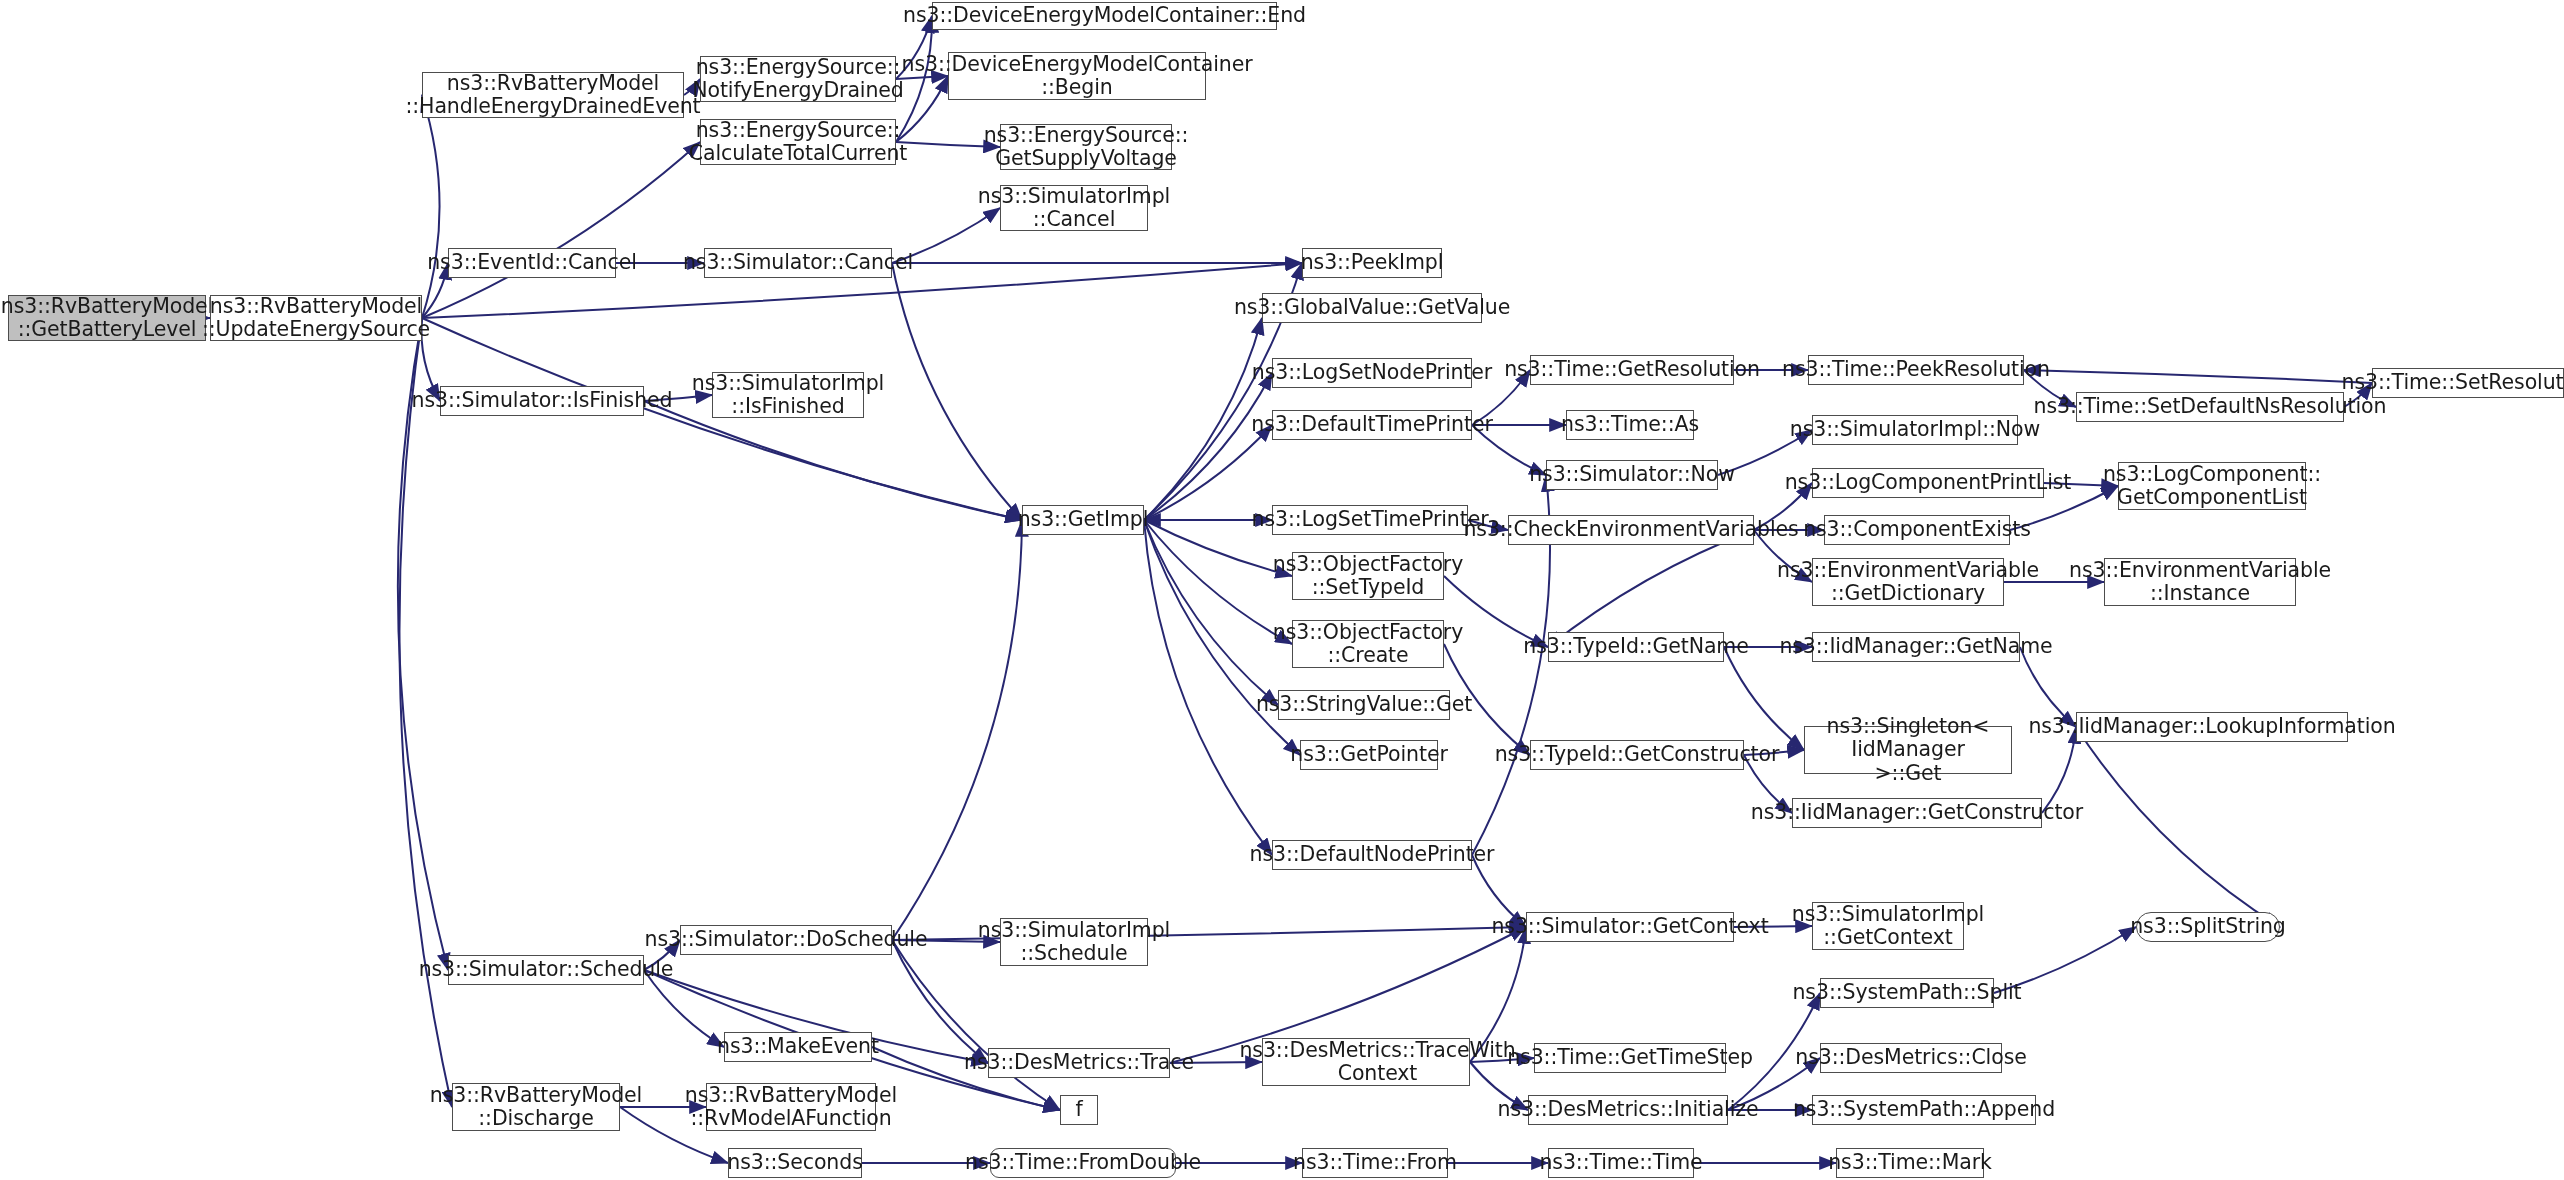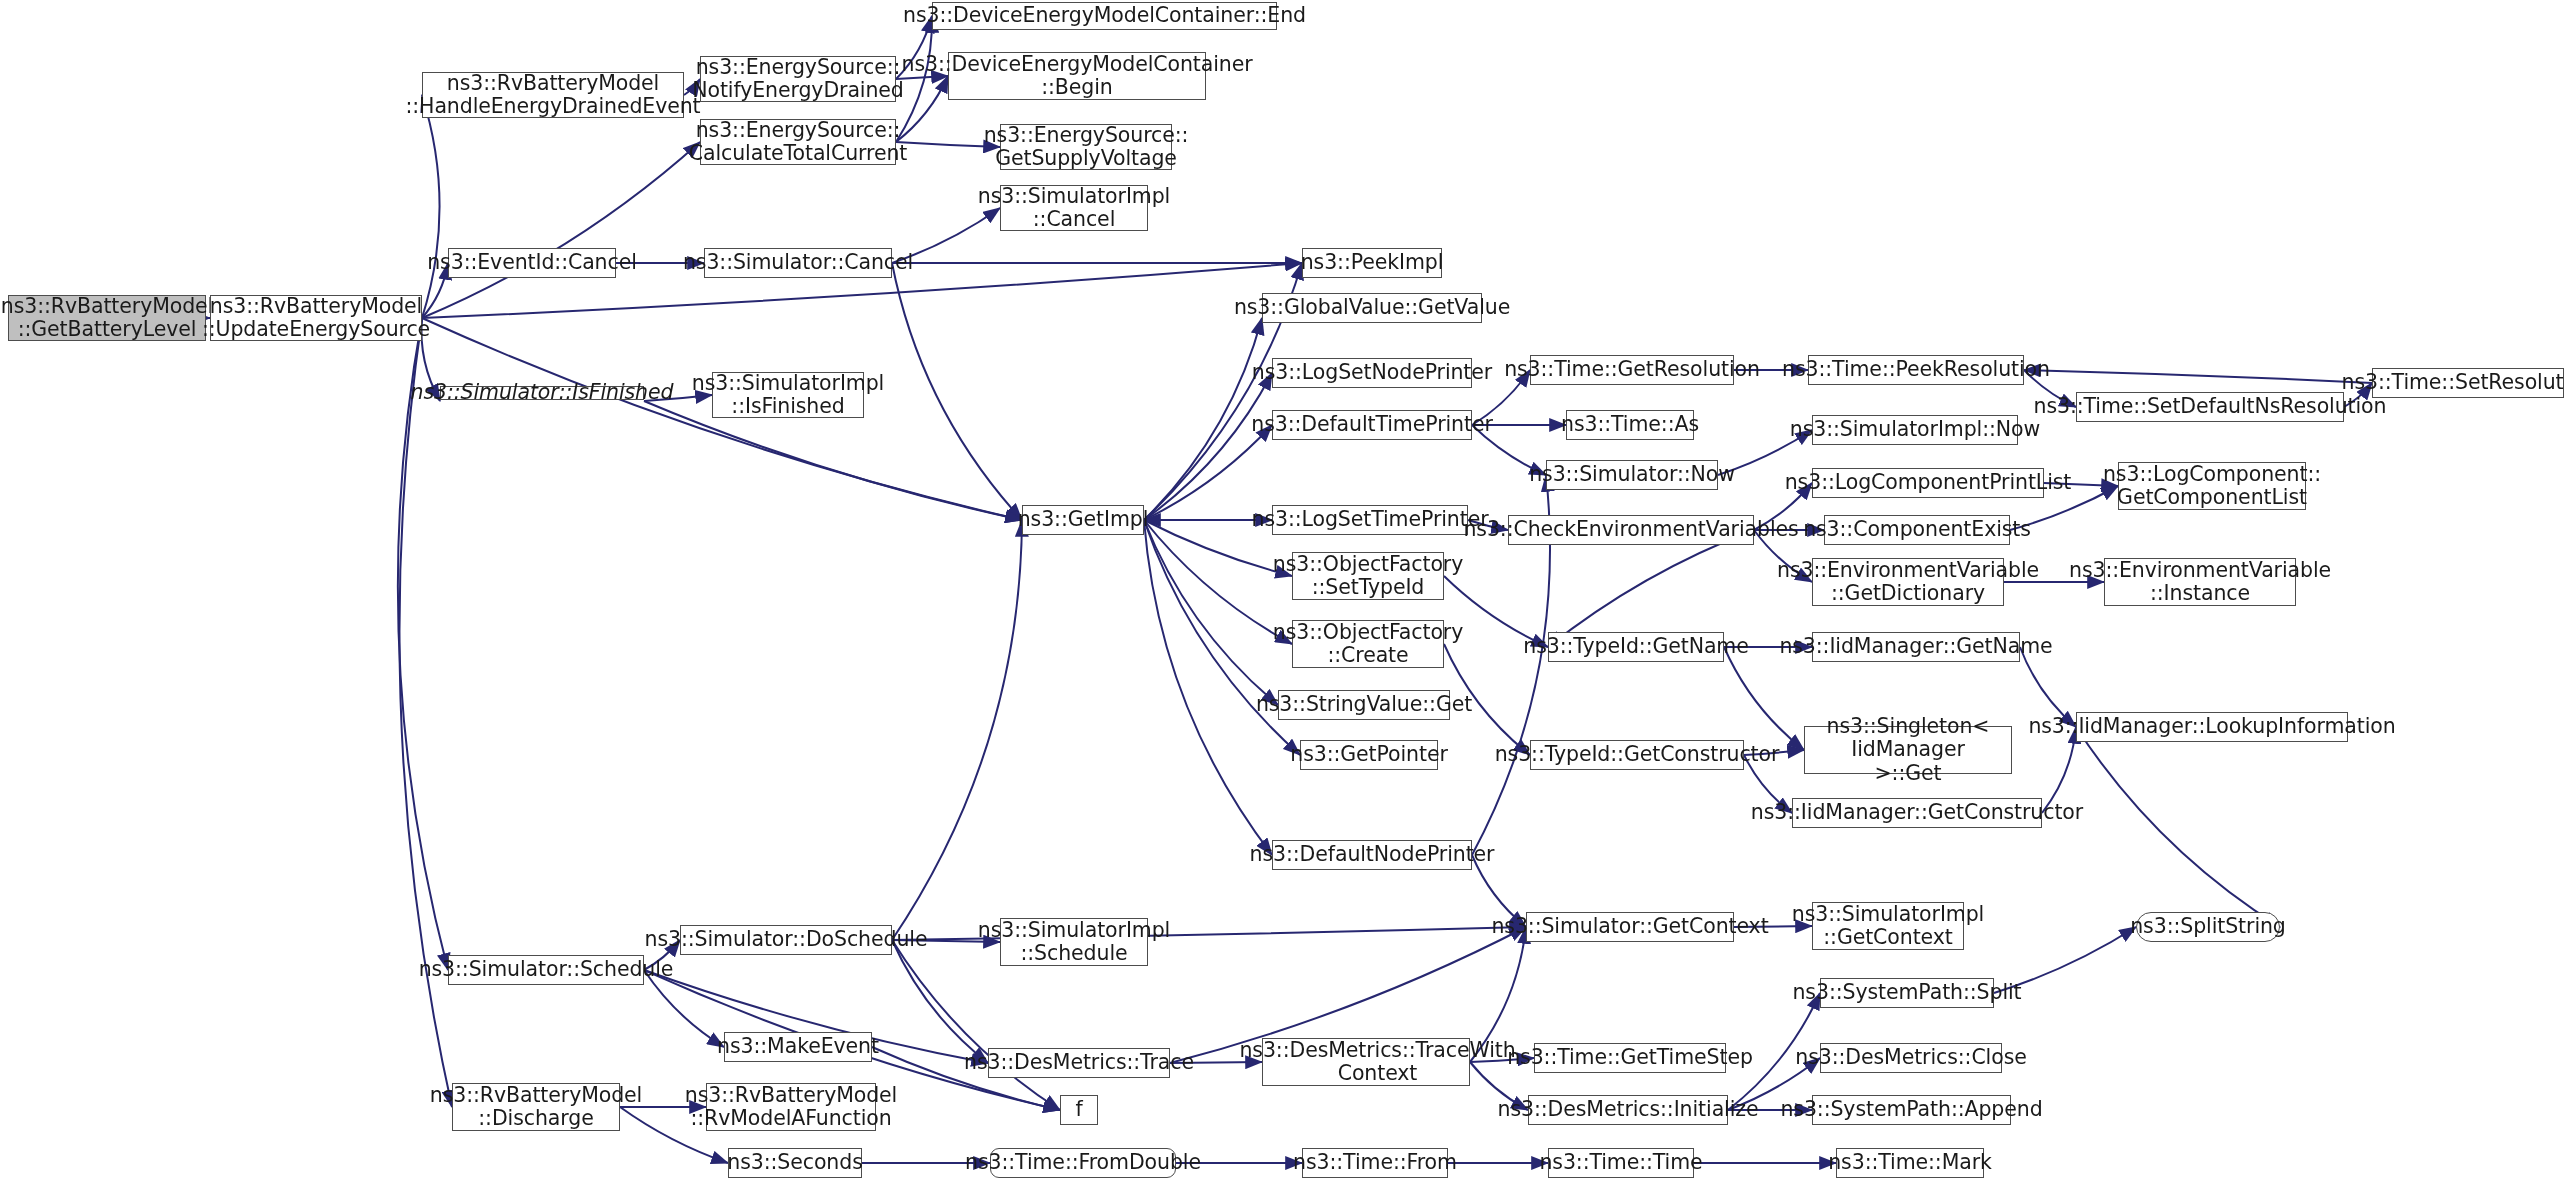--- a/index.html
+++ b/index.html
@@ -146,21 +146,21 @@
 CalculateTotalCurrent</div>
       <div class="node" style="left: 1000px; top: 124px; width: 172px; height: 46px;">ns3::EnergySource::
 GetSupplyVoltage</div>
       <div class="node" style="left: 1000px; top: 185px; width: 148px; height: 46px;">ns3::SimulatorImpl
 ::Cancel</div>
       <div class="node" style="left: 448px; top: 248px; width: 168px; height: 30px;">ns3::EventId::Cancel</div>
       <div class="node" style="left: 704px; top: 248px; width: 188px; height: 30px;">ns3::Simulator::Cancel</div>
       <div class="node" style="left: 1302px; top: 248px; width: 140px; height: 30px;">ns3::PeekImpl</div>
       <div class="node" style="left: 1262px; top: 293px; width: 220px; height: 30px;">ns3::GlobalValue::GetValue</div>
       <div class="node" style="left: 1272px; top: 358px; width: 200px; height: 30px;">ns3::LogSetNodePrinter</div>
-      <div class="node" style="left: 440px; top: 386px; width: 204px; height: 14px; font-style: italic;">ns3::Simulator::IsFinished</div>
+      <div class="node" style="left: 440px; top: 386px; width: 204px; height: 30px;">ns3::Simulator::IsFinished</div>
       <div class="node" style="left: 712px; top: 372px; width: 152px; height: 46px;">ns3::SimulatorImpl
 ::IsFinished</div>
       <div class="node" style="left: 1272px; top: 410px; width: 200px; height: 30px;">ns3::DefaultTimePrinter</div>
       <div class="node" style="left: 1530px; top: 355px; width: 204px; height: 30px;">ns3::Time::GetResolution</div>
       <div class="node" style="left: 1808px; top: 355px; width: 216px; height: 30px;">ns3::Time::PeekResolution</div>
       <div class="node" style="left: 2372px; top: 368px; width: 192px; height: 30px;">ns3::Time::SetResolution</div>
       <div class="node" style="left: 1566px; top: 410px; width: 128px; height: 30px;">ns3::Time::As</div>
       <div class="node" style="left: 1812px; top: 415px; width: 206px; height: 30px;">ns3::SimulatorImpl::Now</div>
       <div class="node" style="left: 2076px; top: 392px; width: 268px; height: 30px;">ns3::Time::SetDefaultNsResolution</div>
       <div class="node" style="left: 1546px; top: 460px; width: 172px; height: 30px;">ns3::Simulator::Now</div>
@@ -203,20 +203,20 @@
       <div class="node" style="left: 1262px; top: 1038px; width: 208px; height: 48px; padding-left: 28px;">ns3::DesMetrics::TraceWith
 Context</div>
       <div class="node" style="left: 1534px; top: 1043px; width: 192px; height: 30px;">ns3::Time::GetTimeStep</div>
       <div class="node" style="left: 1820px; top: 1043px; width: 182px; height: 30px;">ns3::DesMetrics::Close</div>
       <div class="node" style="left: 452px; top: 1083px; width: 168px; height: 48px;">ns3::RvBatteryModel
 ::Discharge</div>
       <div class="node" style="left: 706px; top: 1083px; width: 170px; height: 48px;">ns3::RvBatteryModel
 ::RvModelAFunction</div>
       <div class="node" style="left: 1060px; top: 1095px; width: 38px; height: 30px;">f</div>
       <div class="node" style="left: 1528px; top: 1095px; width: 200px; height: 30px;">ns3::DesMetrics::Initialize</div>
-      <div class="node" style="left: 1812px; top: 1095px; width: 199px; height: 30px;">ns3::SystemPath::Append</div>
+      <div class="node" style="left: 1812px; top: 1095px; width: 224px; height: 30px;">ns3::SystemPath::Append</div>
       <div class="node" style="left: 728px; top: 1148px; width: 134px; height: 30px;">ns3::Seconds</div>
       <div class="node" style="left: 990px; top: 1148px; width: 186px; height: 30px; border-radius: 9px;">ns3::Time::FromDouble</div>
       <div class="node" style="left: 1302px; top: 1148px; width: 146px; height: 30px;">ns3::Time::From</div>
       <div class="node" style="left: 1548px; top: 1148px; width: 146px; height: 30px;">ns3::Time::Time</div>
       <div class="node" style="left: 1836px; top: 1148px; width: 148px; height: 30px;">ns3::Time::Mark</div>
     </div>
 </div>
 
 </body></html>

